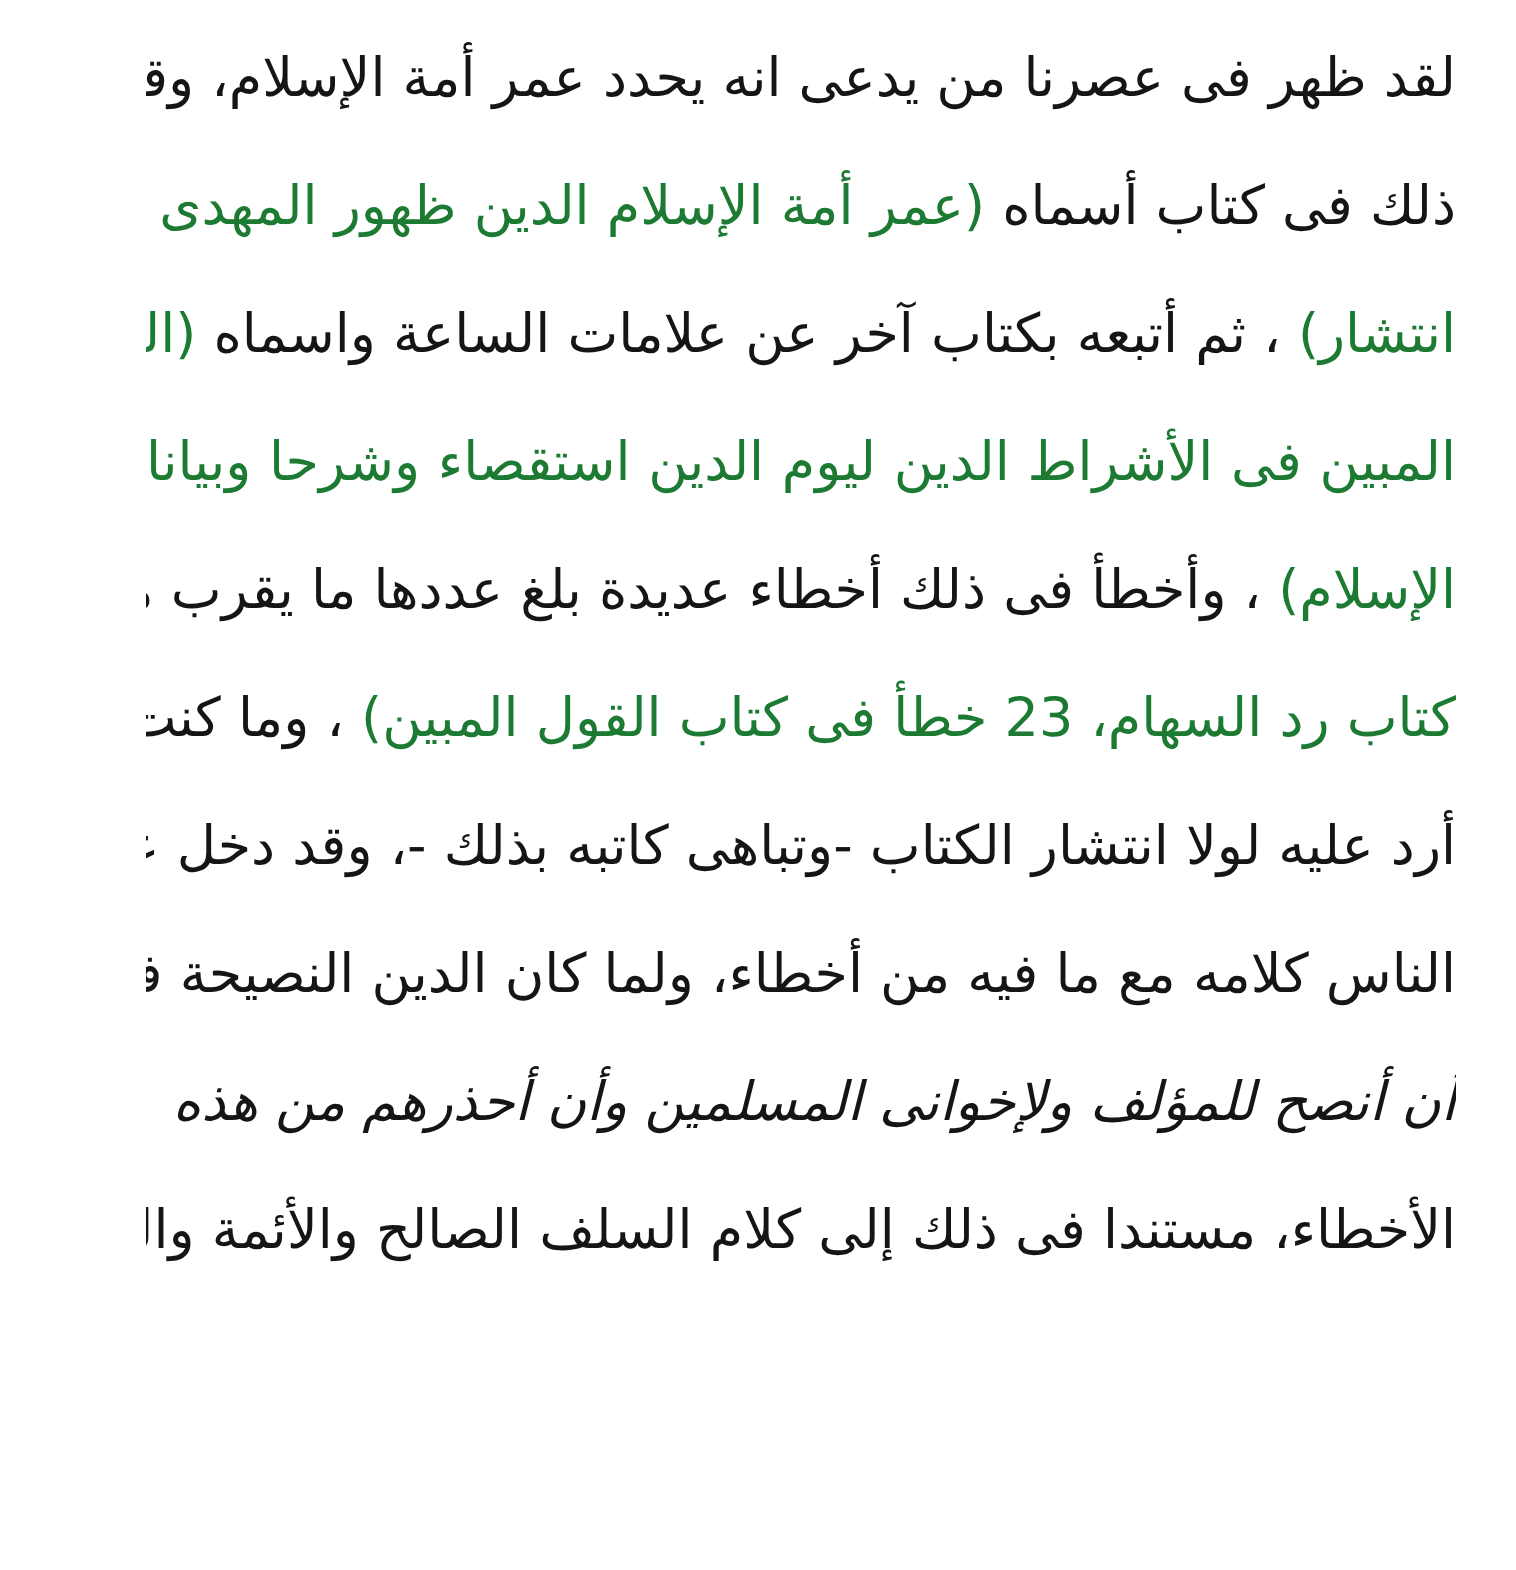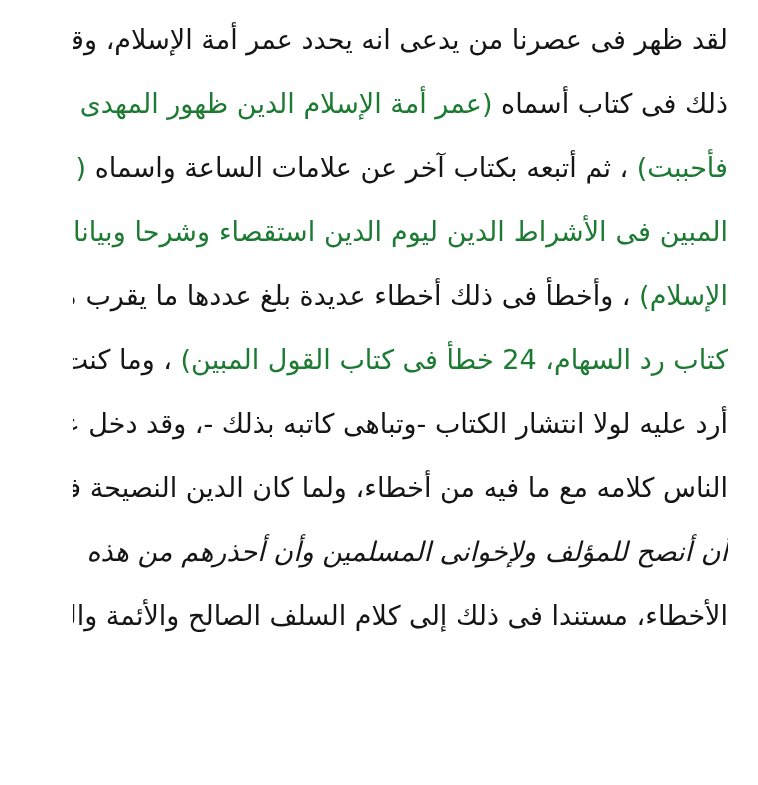--- a/index.html
+++ b/index.html
@@ -38,22 +38,22 @@
   .seg-black { color: var(--ink, #151515); }
   .seg-green { color: var(--green, #1c7a32); }
 </style>
 </head>
 <body>
 
 <div class="page">
   <div class="text-block" dir="rtl">
       <div class="line"><span class="seg-black">لقد ظهر فى عصرنا من يدعى انه يحدد عمر أمة الإسلام، وقد خط</span></div>
       <div class="line"><span class="seg-black">ذلك فى كتاب أسماه </span><span class="seg-green">(عمر أمة الإسلام الدين ظهور المهدى عليه</span></div>
-      <div class="line"><span class="seg-green">فأحببت) </span><span class="seg-black">، ثم أتبعه بكتاب آخر عن علامات الساعة واسماه </span><span class="seg-green">(القول</span></div>
+      <div class="line"><span class="seg-green">انتشار) </span><span class="seg-black">، ثم أتبعه بكتاب آخر عن علامات الساعة واسماه </span><span class="seg-green">(القول</span></div>
       <div class="line"><span class="seg-green">المبين فى الأشراط الدين ليوم الدين استقصاء وشرحا وبيانا</span></div>
       <div class="line"><span class="seg-green">الإسلام) </span><span class="seg-black">، وأخطأ فى ذلك أخطاء عديدة بلغ عددها ما يقرب من</span></div>
-      <div class="line"><span class="seg-green">كتاب رد السهام، 24 خطأ فى كتاب القول المبين) </span><span class="seg-black">، وما كنت أنوى أن</span></div>
+      <div class="line"><span class="seg-green">كتاب رد السهام، 23 خطأ فى كتاب القول المبين) </span><span class="seg-black">، وما كنت أنوى أن</span></div>
       <div class="line"><span class="seg-black">أرد عليه لولا انتشار الكتاب -وتباهى كاتبه بذلك -، وقد دخل على</span></div>
       <div class="line"><span class="seg-black">الناس كلامه مع ما فيه من أخطاء، ولما كان الدين النصيحة فأحببت</span></div>
       <div class="line right"><span class="seg-black">أن أنصح للمؤلف ولإخوانى المسلمين وأن أحذرهم من هذه</span></div>
       <div class="line"><span class="seg-black">الأخطاء، مستندا فى ذلك إلى كلام السلف الصالح والأئمة والعلماء.</span></div>
     </div>
 </div>
 
 </body></html>

